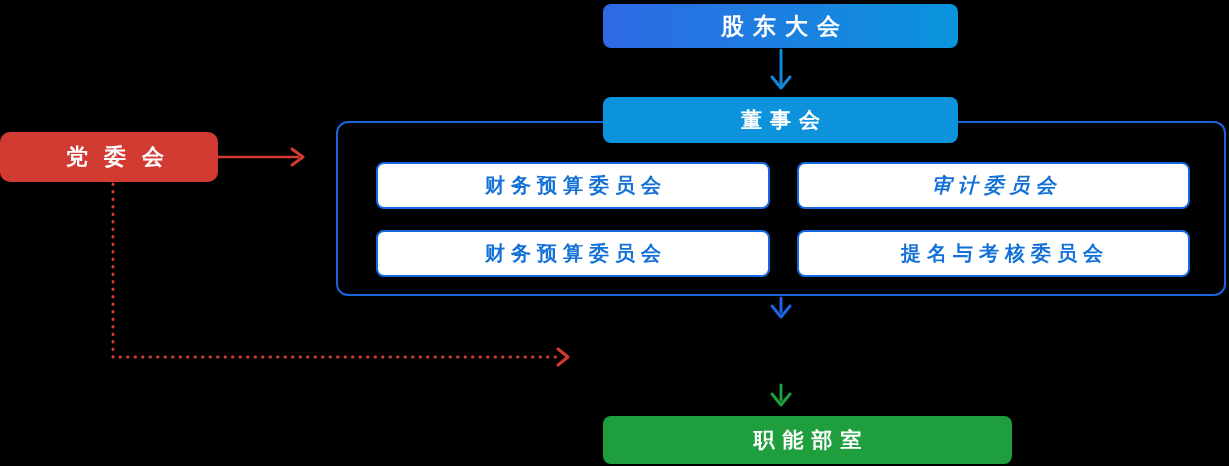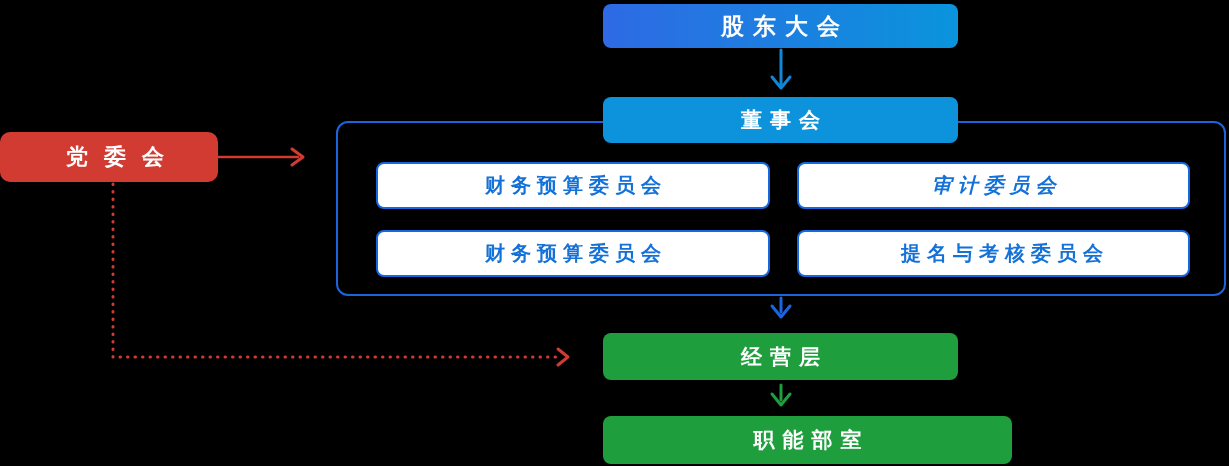--- a/index.html
+++ b/index.html
@@ -123,17 +123,16 @@
   <div class="node board">董事会</div>
 
   <div class="node committee c1">财务预算委员会</div>
 
   <div class="node committee c2">审计委员会</div>
 
   <div class="node committee c3">财务预算委员会</div>
 
   <div class="node committee c4">提名与考核委员会</div>
 
-  <div class="node management">经营层</div>
 
   <div class="node departments">职能部室</div>
 
 </div>
 
 </body></html>

